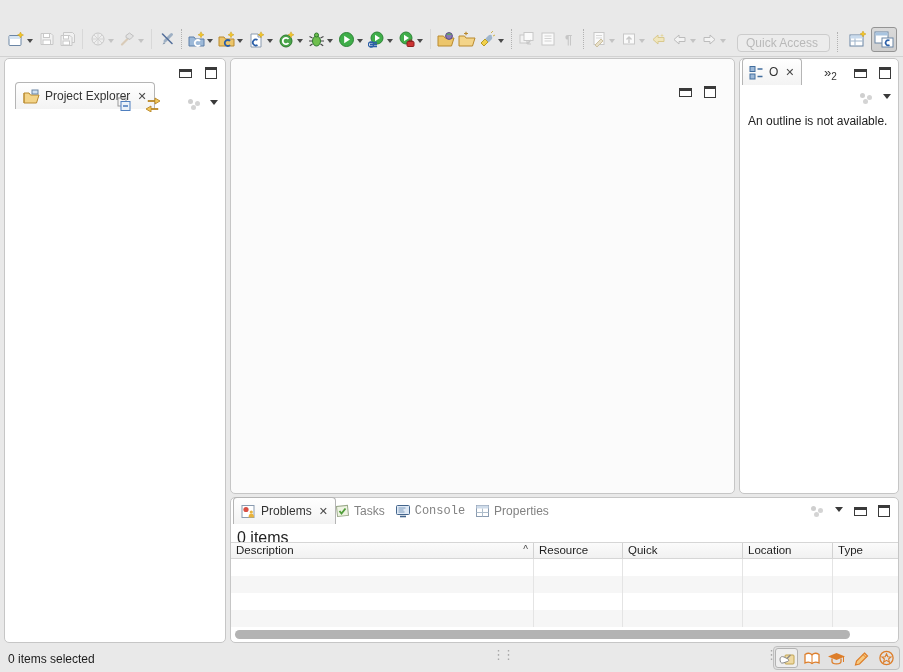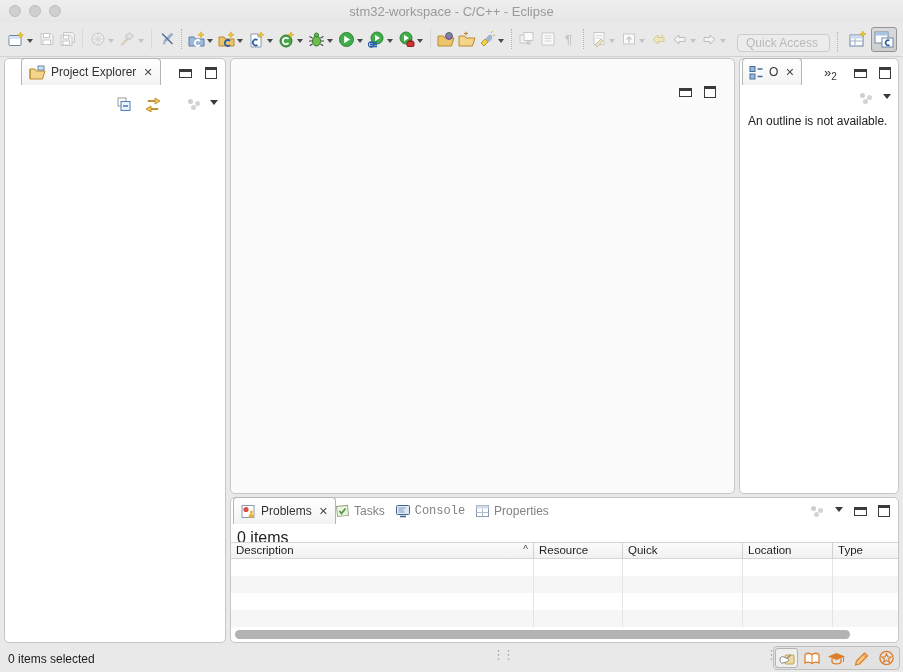--- a/index.html
+++ b/index.html
@@ -94,28 +94,20 @@
     background:#e2e2e2; border:1px solid #bfbfbf; border-radius:4px; }
   .wt-btn { display:flex; align-items:center; justify-content:center;
     width:23px; height:20px; border:none; background:none; padding:0; }
   .wt-btn.raised { background:#efefef; border:1px solid #b3b3b3; border-radius:3px; }
 </style>
 </head>
 <body>
 
 <div class="window">
 
-  <div class="titlebar">
-    <div class="lights">
-      <span class="light"></span>
-      <span class="light"></span>
-      <span class="light"></span>
-    </div>
-    <div class="title">stm32-workspace - C/C++ - Eclipse</div>
-  </div>
 
   <div class="toolbar">
 
     <button class="tb">
         <svg width="17" height="17">
           <rect x="1" y="4.5" width="12" height="10" rx="1" fill="#fff" stroke="#6b86a5"></rect>
           <rect x="1.5" y="5" width="11" height="3" fill="#d6e4f2"></rect>
           <path d="M12.5 1 L13.4 3.1 15.5 4 13.4 4.9 12.5 7 11.6 4.9 9.5 4 11.6 3.1Z" fill="#f5c726" stroke="#c79a1c" stroke-width="0.5"></path>
         </svg>
       </button>
@@ -342,21 +334,21 @@
             <rect x="8" y="8" width="11" height="9" fill="#fff" stroke="#6b86a5"></rect>
             <path d="M15.5 10.5 a2.6 2.6 0 1 0 0 4.5" stroke="#2b5fa8" fill="none" stroke-width="1.7"></path>
           </svg>
         </button>
     </div>
   </div>
 
   <div class="workbench">
 
     <div class="panel explorer">
-      <div class="vtab" style="left:16px;">
+      <div class="vtab" style="left:10px;margin-top:24px;">
         <svg width="17" height="15">
             <path d="M1 4 h5 l1.5 2 H16 l-2.5 8 H1z" fill="#f3d489" stroke="#b98a2f"></path>
             <path d="M1 4 v10" stroke="#b98a2f"></path>
             <rect x="9" y="1" width="6" height="4" fill="#cfe1f3" stroke="#6b86a5"></rect>
           </svg>
         <span>Project Explorer</span>
         <span class="closeg">✕</span>
       </div>
       <div class="winbtns" style="top:8px; right:8px; gap:13px;">
         <span class="wmin"></span>

